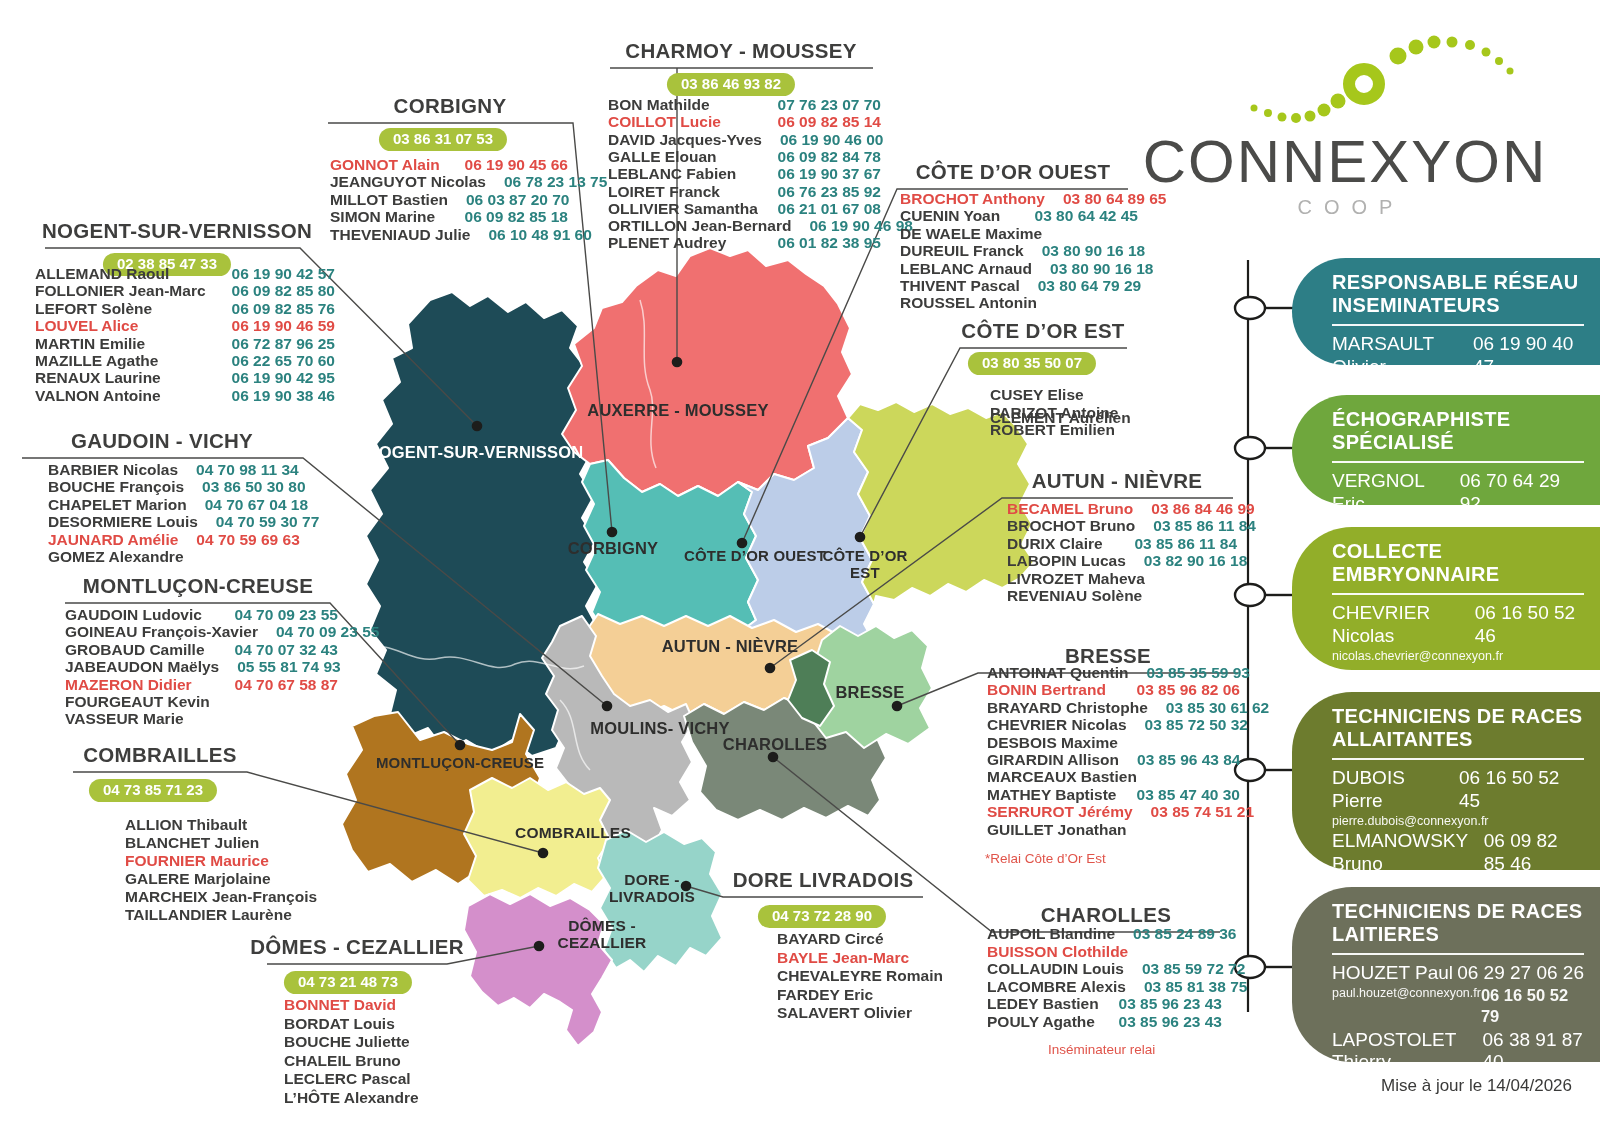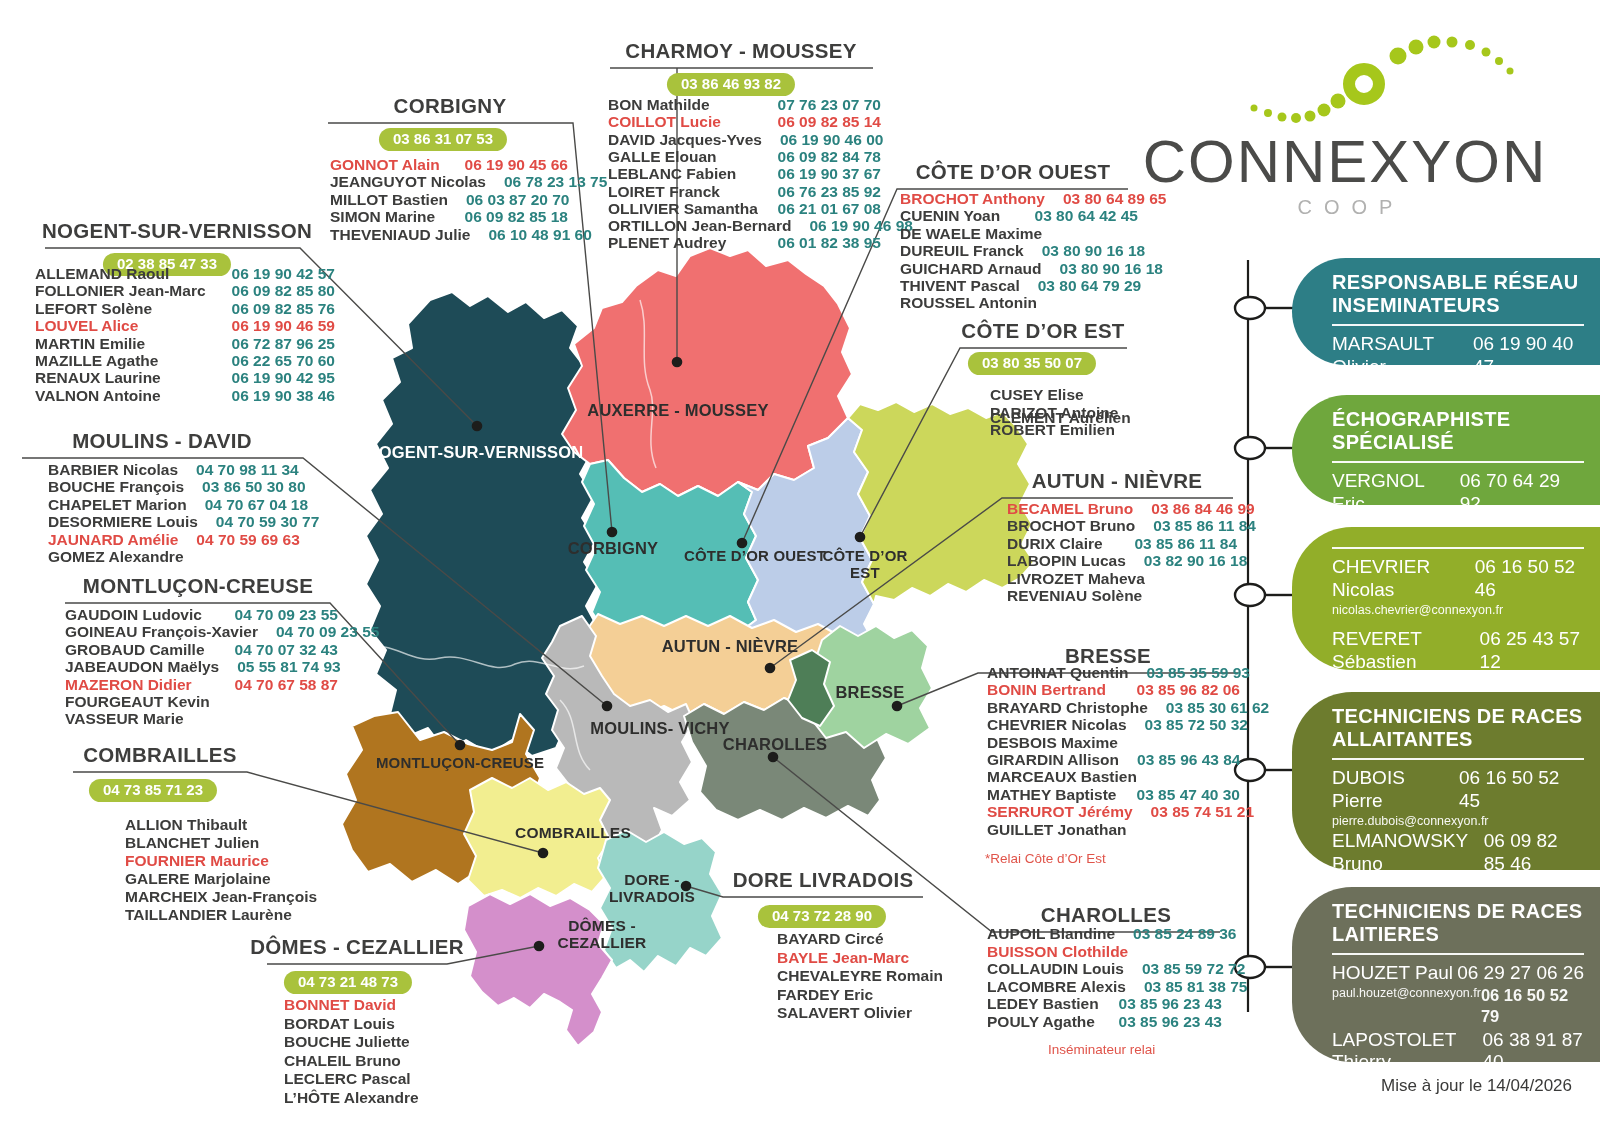--- a/index.html
+++ b/index.html
@@ -155,21 +155,21 @@
       <span class="p">06 22 65 70 60</span>
     </div>
     <div class="row" style="left: 35px; top: 370.4px; width: 300px;">
       <span class="n">RENAUX Laurine</span>
       <span class="p">06 19 90 42 95</span>
     </div>
     <div class="row" style="left: 35px; top: 387.8px; width: 300px;">
       <span class="n">VALNON Antoine</span>
       <span class="p">06 19 90 38 46</span>
     </div>
-    <div class="sector-title" style="left: 162px; top: 429px;">MOULINS - DAVID</div>
+    <div class="sector-title" style="left: 162px; top: 429px;">GAUDOIN - VICHY</div>
     <div class="row" style="left: 48px; top: 462px; width: 230px;">
       <span class="n">BARBIER Nicolas</span>
       <span class="p">04 70 98 11 34</span>
     </div>
     <div class="row" style="left: 48px; top: 479.4px; width: 230px;">
       <span class="n">BOUCHE François</span>
       <span class="p">03 86 50 30 80</span>
     </div>
     <div class="row" style="left: 48px; top: 496.8px; width: 230px;">
       <span class="n">CHAPELET Marion</span>
@@ -323,21 +323,21 @@
       <span class="p">03 80 64 42 45</span>
     </div>
     <div class="row" style="left: 900px; top: 225.8px; width: 238px;">
       <span class="n">DE WAELE Maxime</span>
     </div>
     <div class="row" style="left: 900px; top: 243.2px; width: 238px;">
       <span class="n">DUREUIL Franck</span>
       <span class="p">03 80 90 16 18</span>
     </div>
     <div class="row" style="left: 900px; top: 260.6px; width: 238px;">
-      <span class="n">GUICHARD Arnaud</span>
+      <span class="n">LEBLANC Arnaud</span>
       <span class="p">03 80 90 16 18</span>
     </div>
     <div class="row" style="left: 900px; top: 278px; width: 238px;">
       <span class="n">THIVENT Pascal</span>
       <span class="p">03 80 64 79 29</span>
     </div>
     <div class="row" style="left: 900px; top: 295.4px; width: 238px;">
       <span class="n">ROUSSEL Antonin</span>
     </div>
     <div class="sector-title" style="left: 1043px; top: 319px;">CÔTE D’OR EST</div>
@@ -470,20 +470,21 @@
     <div class="panel" style="top: 395px; height: 110px; background: rgb(111, 167, 61);">
       <div class="p-title">ÉCHOGRAPHISTE SPÉCIALISÉ</div>
       <div class="p-rule"></div>
       <div class="p-row">
         <span>VERGNOL Eric</span>
         <span>06 70 64 29 92</span>
       </div>
       <div class="p-note">(zone 63 Puy-de-Dôme et 23 Creuse)</div>
     </div>
     <div class="panel" style="top: 527px; height: 143px; background: rgb(146, 174, 41);">
+      <div class="p-title">COLLECTE EMBRYONNAIRE</div>
       <div class="p-rule"></div>
       <div class="p-row">
         <span>CHEVRIER Nicolas</span>
         <span>06 16 50 52 46</span>
       </div>
       <div class="p-mail">
         <span>nicolas.chevrier@connexyon.fr</span>
       </div>
       <div class="p-row" style="margin-top: 10px;">
         <span>REVERET Sébastien</span>

